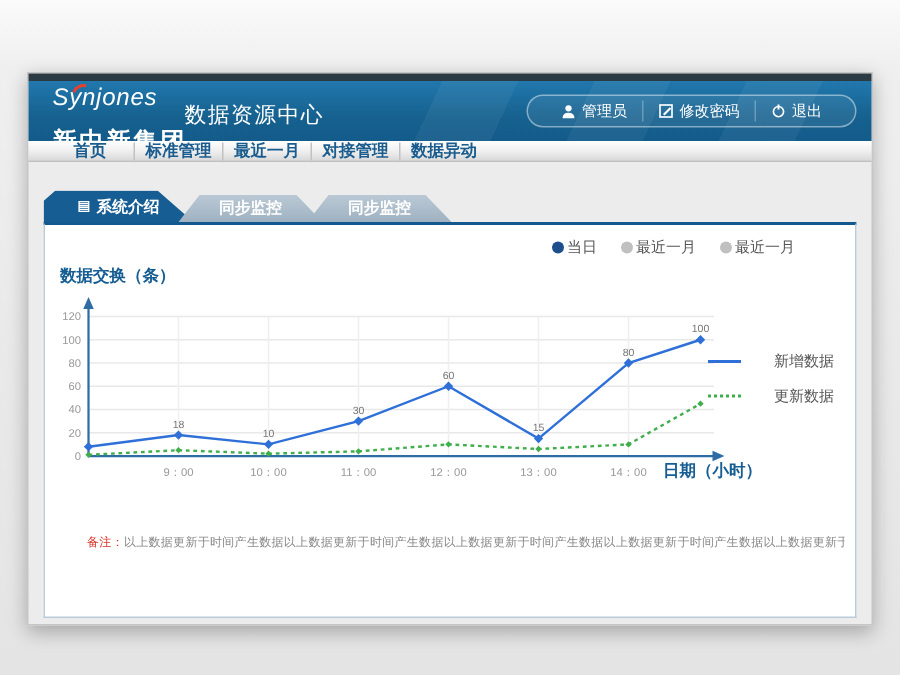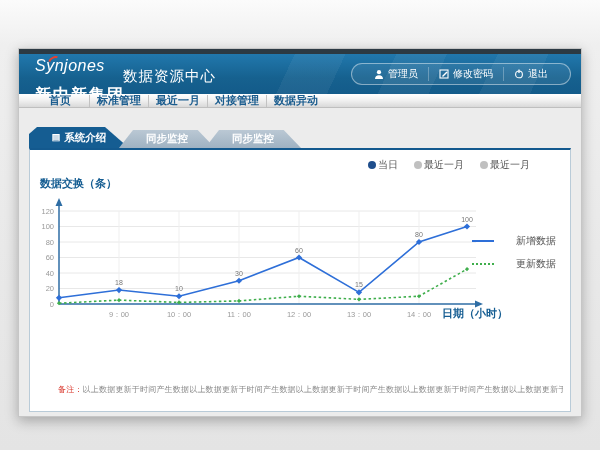--- a/index.html
+++ b/index.html
@@ -54,21 +54,21 @@
   .x-title{position:absolute;left:412px;top:156px;font-size:11px;font-weight:bold;color:#155d92;}
   .chart-svg{position:absolute;left:0;top:46px;}
   .tick{font-size:7.5px;fill:#999;}
   .plabel{font-size:7px;fill:#777;}
   .legend{position:absolute;right:14px;top:84px;display:flex;flex-direction:column;gap:9px;}
   .leg-row{display:flex;align-items:center;gap:22px;font-size:10px;color:#555;cursor:pointer;}
   .leg-line{width:22px;height:0;}
   .leg-line.blue{border-top:2px solid #2e6fd8;}
   .leg-line.green{border-top:2px dotted #3fae4c;}
   .note{position:absolute;left:28px;top:206px;width:505px;font-size:8px;color:#888;
-    letter-spacing:.2px;white-space:nowrap;overflow:hidden;margin-top:28px;}
+    letter-spacing:.2px;white-space:nowrap;overflow:hidden;}
   .note .red{color:#d9352a;}
 </style>
 </head>
 <body>
 
 <div class="stage">
   <div class="window">
     <div class="topstrip"></div>
 
     <div class="hdr">

